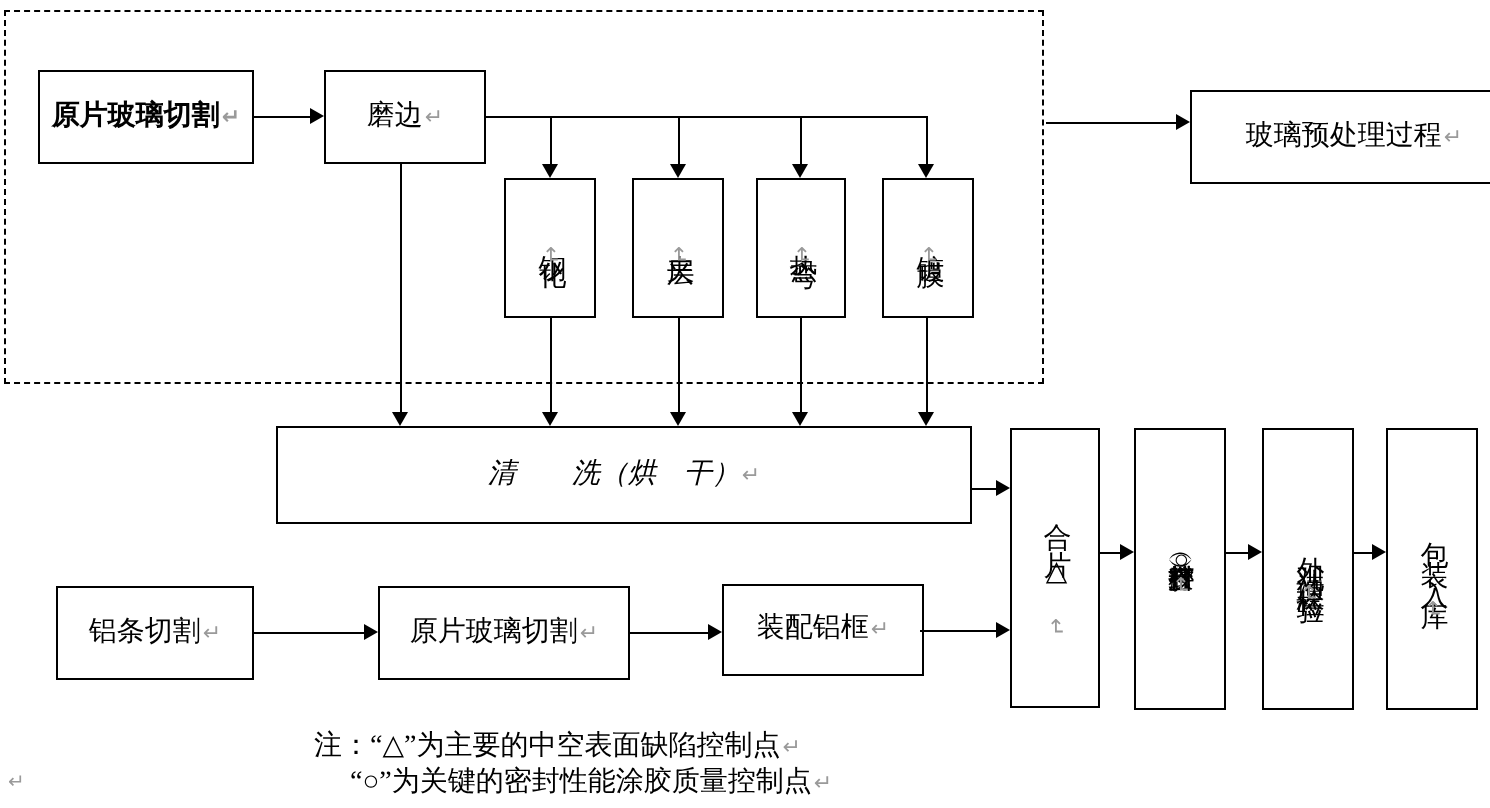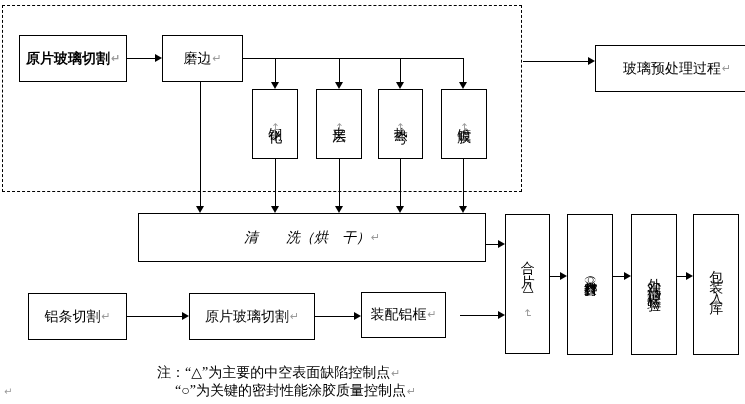--- a/index.html
+++ b/index.html
@@ -39,21 +39,21 @@
   #b-rewan     { left:378px; top:89px;  width:45px;  height:70px; }
   #b-dumo      { left:441px; top:89px;  width:46px;  height:70px; }
   #b-yuchuli   { left:595px; top:45px;  width:164px; height:47px; }
   #b-qingxi    { left:138px; top:213px; width:348px; height:49px;font-style:italic; }
   #b-hepian    { left:505px; top:214px; width:45px;  height:140px; }
   #b-dajiao    { left:567px; top:214px; width:46px;  height:141px; }
   #b-waiguan   { left:631px; top:214px; width:46px;  height:141px; }
   #b-baozhuang { left:693px; top:214px; width:46px;  height:141px; }
   #b-lvtiao    { left:28px;  top:293px; width:99px;  height:47px; }
   #b-zhuangcha { left:189px; top:293px; width:126px; height:47px; }
-  #b-zhuangpei { left:361px; top:292px; width:85px;  height:46px; }
+  #b-zhuangpei { left:361px; top:292px; width:101px;  height:46px; }
   .note { position:absolute; font-size:14px; white-space:nowrap; }
   #note1 { left:157px; top:364px; }
   #note2 { left:175px; top:382px; }
   #doc-end-mark { position:absolute; left:4px; top:386px; color:#9a9a9a;
     font-size:10px; font-family:"DejaVu Sans",sans-serif; }
 </style>
 </head>
 <body>
 
 <div id="stage">

